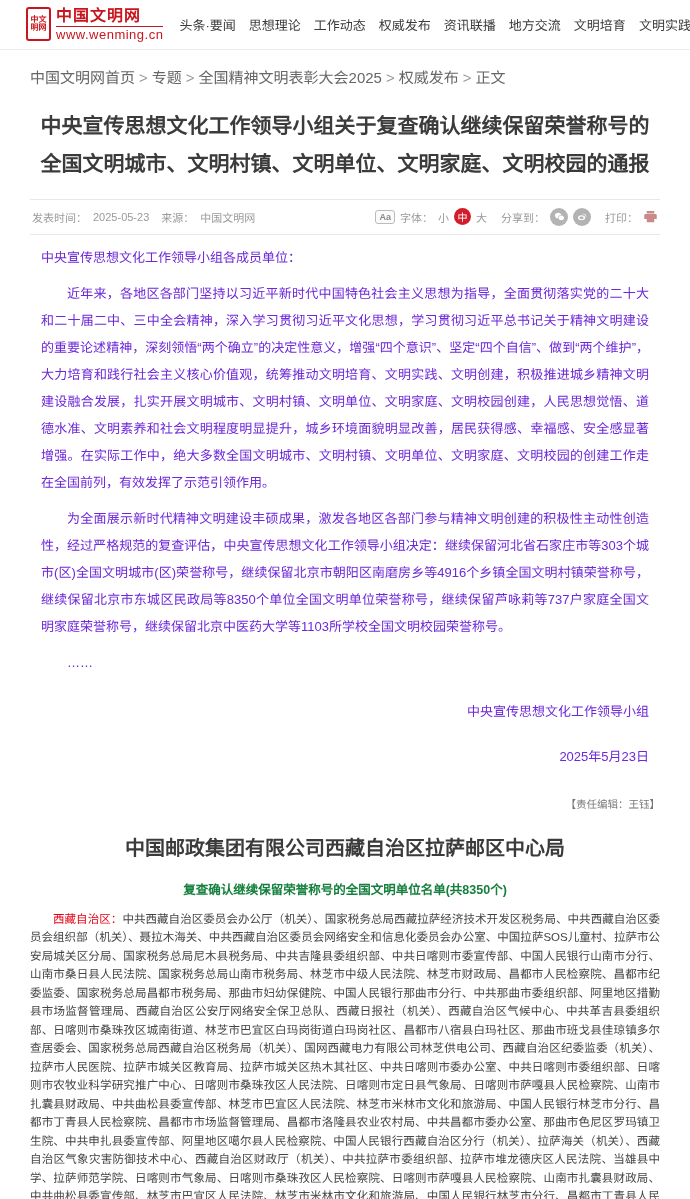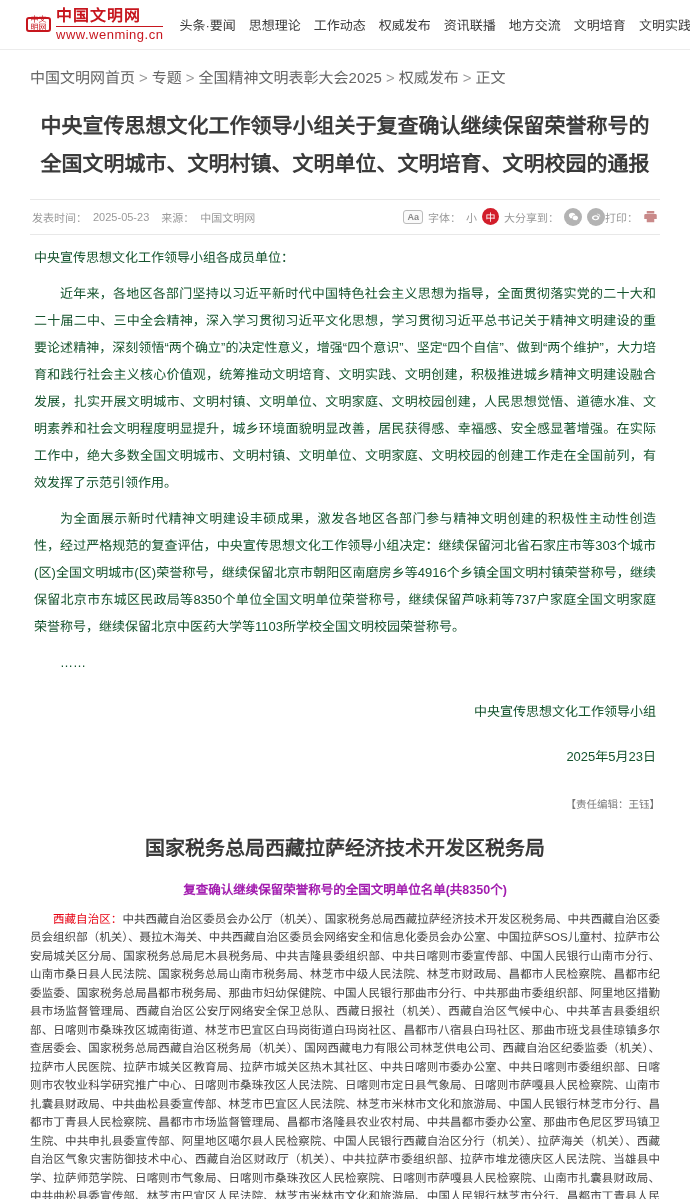--- a/index.html
+++ b/index.html
@@ -12,22 +12,22 @@
   }
   
   .header {
     display:flex; align-items:center;
     padding:7px 10px 7px 26px;
     border-bottom:1px solid #ececec;
     background:#fff;
   }
   .logo { display:flex; align-items:center; gap:5px; cursor:pointer; }
   .seal {
-    width:25px; height:15px; border:2px solid #c7161e; border-radius:3px;
-    color:#c7161e; font-weight:normal; font-size:8px; line-height:1.1;
+    width:25px; height:34px; border:2px solid #c7161e; border-radius:3px;
+    color:#c7161e; font-weight:bold; font-size:8px; line-height:1.1;
     display:flex; flex-direction:column; align-items:center; justify-content:center;
   }
   .logo-text { display:flex; flex-direction:column; }
   .logo-cn { color:#c7161e; font-size:16px; font-weight:bold; letter-spacing:1px; line-height:1.1; }
   .logo-url { color:#c7161e; font-size:13px; border-top:1px solid #c7161e; margin-top:1px; letter-spacing:.5px; }
   .nav { display:flex; gap:13px; margin-left:16px; white-space:nowrap; }
   .nav span { font-size:13px; color:#3a3a3a; cursor:pointer; }
   
   .breadcrumb { padding:16px 30px 4px; font-size:15px; color:#666; }
   .breadcrumb .crumb { cursor:pointer; }
@@ -37,53 +37,53 @@
   .title {
     font-size:21px; font-weight:bold; color:#3b3b3b;
     text-align:center; line-height:38px; margin:16px 6px 16px;
   }
   .meta {
     display:flex; justify-content:space-between; align-items:center;
     border-top:1px solid #e8e8e8; border-bottom:1px solid #e8e8e8;
     padding:8px 2px; font-size:11px; color:#9a9a9a;
   }
   .meta-left { display:flex; gap:6px; align-items:center; }
-  .meta-right { display:flex; align-items:center; }
+  .meta-right { display:flex; gap:14px; align-items:center; }
   .meta-group { display:flex; gap:5px; align-items:center; }
   .aa-icon {
     border:1px solid #bbb; border-radius:3px; color:#888;
     font-size:9px; padding:1px 3px; font-weight:bold; background:#fafafa;
   }
   .font-btn { cursor:pointer; color:#9a9a9a; }
   .font-btn.active {
     background:#d21e2b; color:#fff; border-radius:50%;
     width:17px; height:17px; display:inline-flex; align-items:center; justify-content:center;
     font-size:10px;
   }
   .circle-icon {
     width:18px; height:18px; border-radius:50%; background:#b3b3b3;
     display:inline-flex; align-items:center; justify-content:center; cursor:pointer;
   }
   .print-icon { cursor:pointer; display:inline-flex; }
   
   .body p {
-    font-size:13px; line-height:27px; color:#14532d;
-    text-align:justify; text-indent:2em; margin:9px 4px;
+    font-size:13px; line-height:27px; color:#6d28d9;
+    text-align:justify; text-indent:2em; margin:9px 11px;
   }
   .body p.no-indent { text-indent:0; }
   .body p.sig { text-align:right; text-indent:0; margin-top:22px; }
   .body p.sig-date { text-align:right; text-indent:0; margin-top:18px; }
   .editor { text-align:right; font-size:10.5px; color:#777; margin:26px 0 4px; }
   
   .list-heading {
     text-align:center; font-size:20px; font-weight:bold; color:#3b3b3b;
     margin:22px 0 6px; line-height:30px;
   }
   .list-subtitle {
-    text-align:center; color:#a21caf; font-weight:bold; font-size:12.5px;
+    text-align:center; color:#15803d; font-weight:bold; font-size:12.5px;
     margin:16px 0 12px;
   }
   .list-para {
     font-size:11.5px; line-height:18.5px; color:#444;
     text-align:justify; text-indent:2em; margin:6px 0 14px;
   }
   .region { color:#e60012; font-weight:normal; }
 </style>
 </head>
 <body>
@@ -110,21 +110,21 @@
       <span>文明实践</span>
       <span>文明创建</span>
       <span>文明之光</span>
     </div>
 </div>
 
 <div class="breadcrumb" id="breadcrumb"><span class="crumb">中国文明网首页</span><span class="sep">&gt;</span><span class="crumb">专题</span><span class="sep">&gt;</span><span class="crumb">全国精神文明表彰大会2025</span><span class="sep">&gt;</span><span class="crumb">权威发布</span><span class="sep">&gt;</span><span class="crumb">正文</span></div>
 
 <div class="article">
 
-  <h1 class="title">中央宣传思想文化工作领导小组关于复查确认继续保留荣誉称号的全国文明城市、文明村镇、文明单位、文明培育、文明校园的通报</h1>
+  <h1 class="title">中央宣传思想文化工作领导小组关于复查确认继续保留荣誉称号的全国文明城市、文明村镇、文明单位、文明家庭、文明校园的通报</h1>
 
   <div class="meta">
     <div class="meta-left">
       <span>发表时间：</span>
       <span>2025-05-23</span>
       <span style="margin-left:6px;">来源：</span>
       <span>中国文明网</span>
     </div>
     <div class="meta-right">
       <div class="meta-group">
@@ -162,20 +162,20 @@
     <p class="no-indent">中央宣传思想文化工作领导小组各成员单位：</p>
     <p>近年来，各地区各部门坚持以习近平新时代中国特色社会主义思想为指导，全面贯彻落实党的二十大和二十届二中、三中全会精神，深入学习贯彻习近平文化思想，学习贯彻习近平总书记关于精神文明建设的重要论述精神，深刻领悟“两个确立”的决定性意义，增强“四个意识”、坚定“四个自信”、做到“两个维护”，大力培育和践行社会主义核心价值观，统筹推动文明培育、文明实践、文明创建，积极推进城乡精神文明建设融合发展，扎实开展文明城市、文明村镇、文明单位、文明家庭、文明校园创建，人民思想觉悟、道德水准、文明素养和社会文明程度明显提升，城乡环境面貌明显改善，居民获得感、幸福感、安全感显著增强。在实际工作中，绝大多数全国文明城市、文明村镇、文明单位、文明家庭、文明校园的创建工作走在全国前列，有效发挥了示范引领作用。</p>
     <p>为全面展示新时代精神文明建设丰硕成果，激发各地区各部门参与精神文明创建的积极性主动性创造性，经过严格规范的复查评估，中央宣传思想文化工作领导小组决定：继续保留河北省石家庄市等303个城市(区)全国文明城市(区)荣誉称号，继续保留北京市朝阳区南磨房乡等4916个乡镇全国文明村镇荣誉称号，继续保留北京市东城区民政局等8350个单位全国文明单位荣誉称号，继续保留芦咏莉等737户家庭全国文明家庭荣誉称号，继续保留北京中医药大学等1103所学校全国文明校园荣誉称号。</p>
     <p>……</p>
     <p class="sig">中央宣传思想文化工作领导小组</p>
     <p class="sig-date">2025年5月23日</p>
   </div>
 
   <div class="editor">【责任编辑：王钰】</div>
 
-  <h2 class="list-heading">国家税务总局西藏拉萨经济技术开发区税务局</h2>
+  <h2 class="list-heading">中国邮政集团有限公司西藏自治区拉萨邮区中心局</h2>
   <div class="list-subtitle">复查确认继续保留荣誉称号的全国文明单位名单(共8350个)</div>
 
   <p class="list-para">
     <span class="region">西藏自治区：</span><span>中共西藏自治区委员会办公厅（机关）、国家税务总局西藏拉萨经济技术开发区税务局、中共西藏自治区委员会组织部（机关）、聂拉木海关、中共西藏自治区委员会网络安全和信息化委员会办公室、中国拉萨SOS儿童村、拉萨市公安局城关区分局、国家税务总局尼木县税务局、中共吉隆县委组织部、中共日喀则市委宣传部、中国人民银行山南市分行、山南市桑日县人民法院、国家税务总局山南市税务局、林芝市中级人民法院、林芝市财政局、昌都市人民检察院、昌都市纪委监委、国家税务总局昌都市税务局、那曲市妇幼保健院、中国人民银行那曲市分行、中共那曲市委组织部、阿里地区措勤县市场监督管理局、西藏自治区公安厅网络安全保卫总队、西藏日报社（机关）、西藏自治区气候中心、中共革吉县委组织部、日喀则市桑珠孜区城南街道、林芝市巴宜区白玛岗街道白玛岗社区、昌都市八宿县白玛社区、那曲市班戈县佳琼镇多尔查居委会、国家税务总局西藏自治区税务局（机关）、国网西藏电力有限公司林芝供电公司、西藏自治区纪委监委（机关）、拉萨市人民医院、拉萨市城关区教育局、拉萨市城关区热木其社区、中共日喀则市委办公室、中共日喀则市委组织部、日喀则市农牧业科学研究推广中心、日喀则市桑珠孜区人民法院、日喀则市定日县气象局、日喀则市萨嘎县人民检察院、山南市扎囊县财政局、中共曲松县委宣传部、林芝市巴宜区人民法院、林芝市米林市文化和旅游局、中国人民银行林芝市分行、昌都市丁青县人民检察院、昌都市市场监督管理局、昌都市洛隆县农业农村局、中共昌都市委办公室、那曲市色尼区罗玛镇卫生院、中共申扎县委宣传部、阿里地区噶尔县人民检察院、中国人民银行西藏自治区分行（机关）、拉萨海关（机关）、西藏自治区气象灾害防御技术中心、西藏自治区财政厅（机关）、中共拉萨市委组织部、拉萨市堆龙德庆区人民法院、当雄县中学、拉萨师范学院、日喀则市气象局、日喀则市桑珠孜区人民检察院、日喀则市萨嘎县人民检察院、山南市扎囊县财政局、中共曲松县委宣传部、林芝市巴宜区人民法院、林芝市米林市文化和旅游局、中国人民银行林芝市分行、昌都市丁青县人民检察院、昌都市市场监督管理局、昌都市洛隆县农业农村局、中共昌都市委办公室、那曲市色尼区罗玛镇卫生院、中共申扎县委宣传部、阿里地区噶尔县人民检察院、中国人民银行西藏自治区分行（机关）、拉萨海关（机关）、西藏自治区气象灾害防御技术中心、西藏自治区财政厅（机关）、中共拉萨市委组织部、拉萨市堆龙德庆区人民法院、当雄县中学、拉萨师范学院、日喀则市气象局、日喀则市桑珠孜区人民检察院、日喀则市人民医院、日喀则市财政局、扎囊县哲木社区、波密县气象局、林芝市第二小学、昌都市中级人民法院、昌都市藏医院、那曲市气象局、改则县人民医院、国家税务总局阿里地区税务局、拉萨市城关区扎细社区、拉萨市城关区俄杰塘社区、拉萨市城关区绕赛社区、中共拉萨市委宣传部、拉萨市气象局、山南市气象局、中共昌都市委组织部、昌都市气象局、工布江达县市场监督管理局、山南市水利局、西藏自治区妇联、西藏自治区文物局罗布林卡管理处、西藏自治区气象服务中心、国家税务总局那曲市税务局、拉萨市城关区雪社区、阿里地区气象局、国家税务总局林芝市税务局、西藏自治区道路运输管理局（机关）、西藏自治区气象局（机关）、西藏科技报社、国家税务总局拉萨市堆龙德庆区税务局、西藏日喀则市市场监督管理局、华电西藏能源有限公司（本部）、国网西藏电力有限公司信息通信公司、中国邮政集团有限公司西藏自治区拉萨邮区中心局、山南市烟草专卖局、中国工商银行西藏自治区分行（本部）、中国电信股份有限公司阿里分公司、国网西藏电力有限公司（本部）、中国移动通信集团西藏公司昌都分公司、中国电信股份有限公司双湖分公司、中国移动通信集团西藏有限公司日喀则分公司、中国移动通信集团西藏有限公司山南分公司、中国农业银行昌都分行、中国农业银行日土县支行、国网西藏电力有限公司巴河发电分公司、中国移动通信集团西藏有限公司（本部）、中国邮政集团有限公司山南市分公司、中国电信股份有限公司那曲市分公司、</span>
   </p>
 
 </div>
 
 </body></html>

